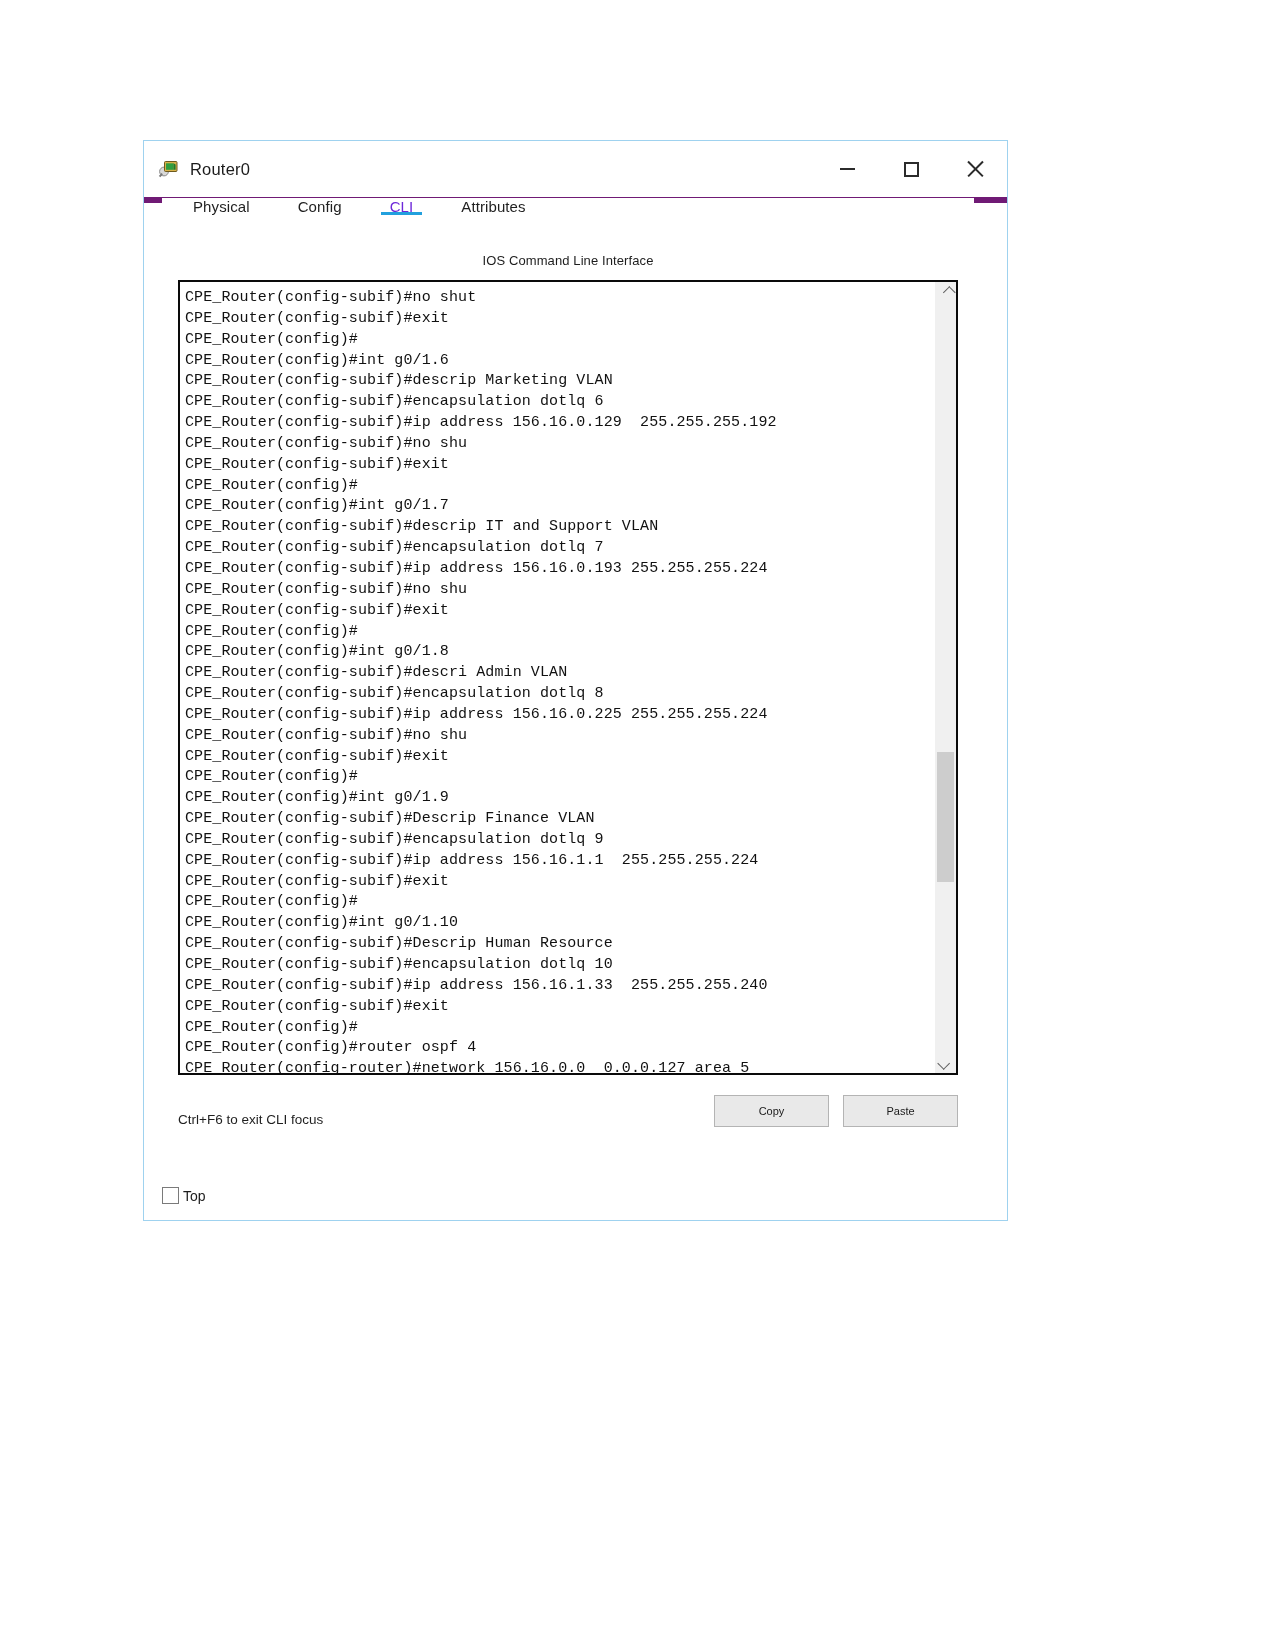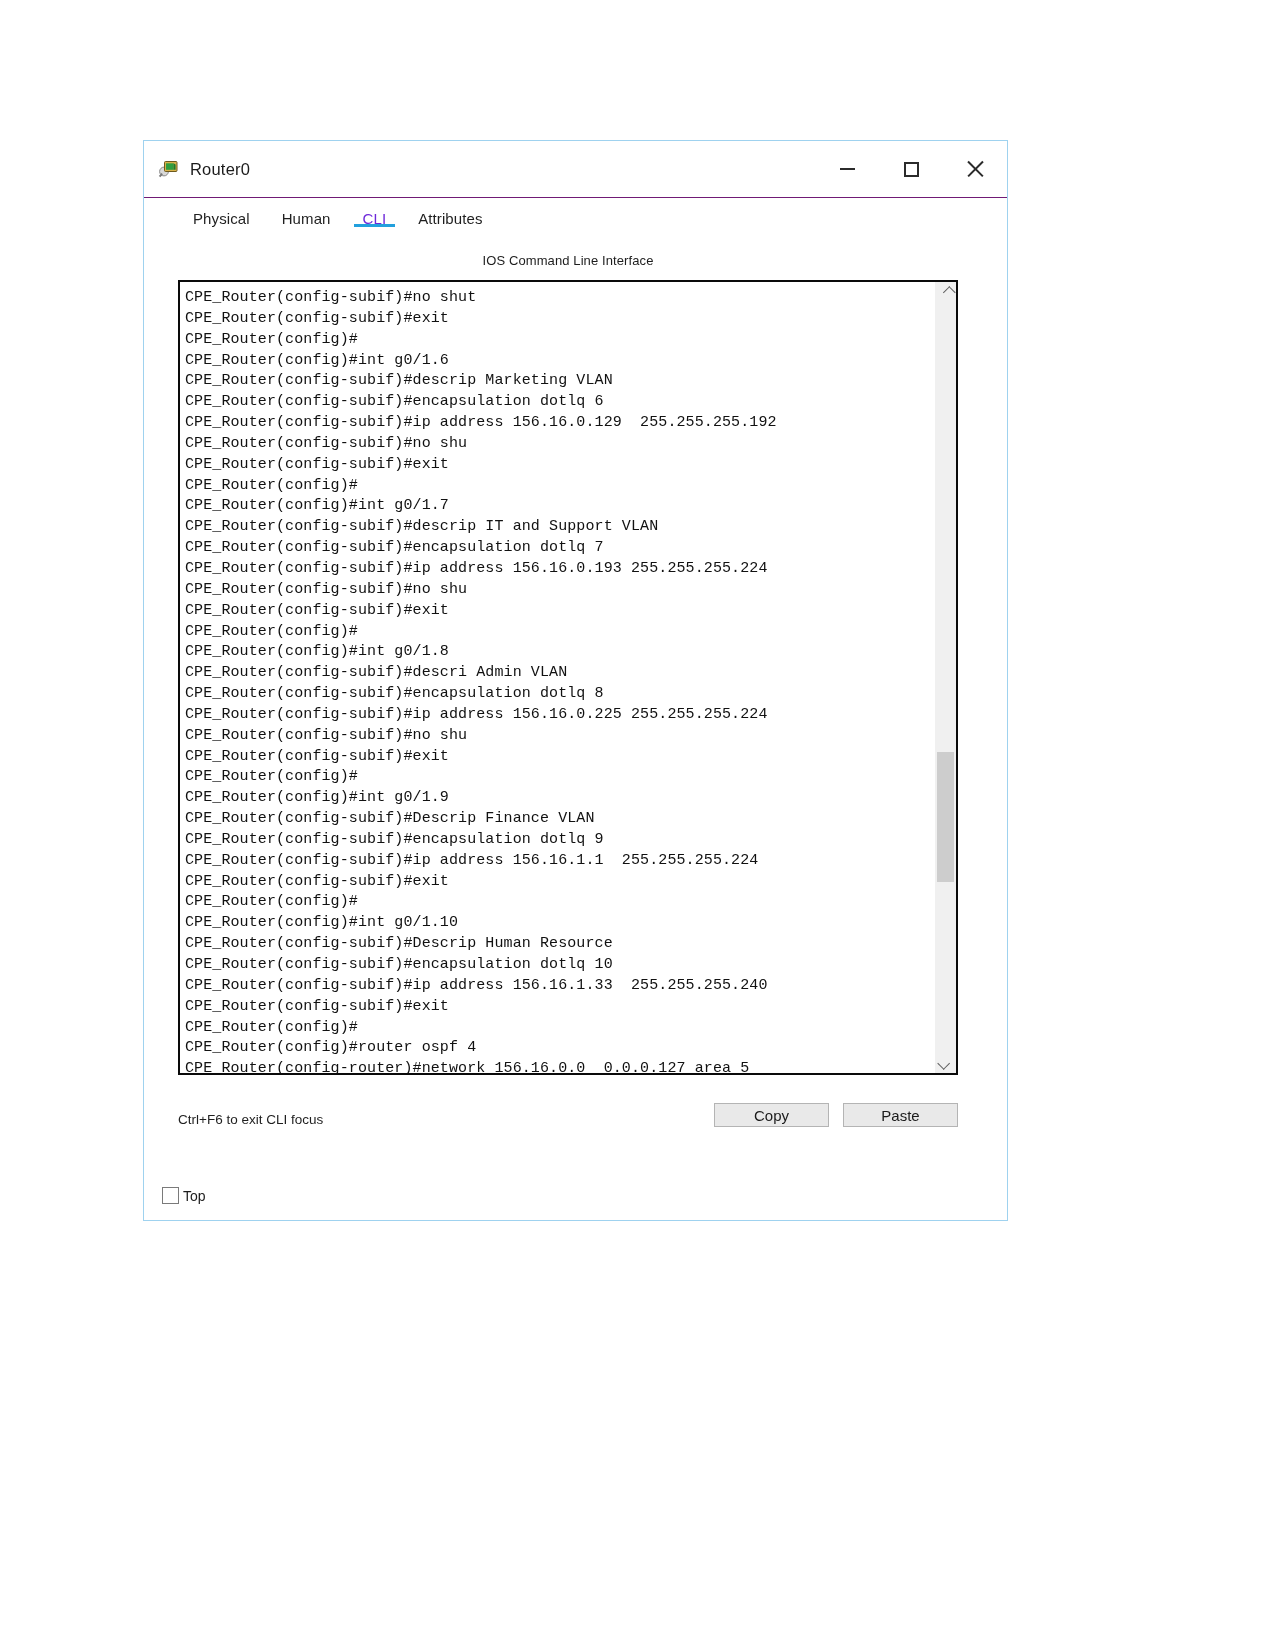--- a/index.html
+++ b/index.html
@@ -26,21 +26,21 @@
     border: 1px solid #9fd2ef;
     box-sizing: border-box;
   }
 
   
   #title-bar {
     height: 56px;
     display: flex;
     align-items: center;
     background: #ffffff;
-    border-bottom: 1px solid #701a75;
+    border-bottom: 6px solid #701a75;
     position: relative;
     text-align: right;
   }
   #title-left {
     display: flex;
     align-items: center;
     padding-left: 14px;
     gap: 10px;
   }
   #app-icon {
@@ -109,24 +109,24 @@
     top: 57px;
     width: 812px;
     height: 1007px;
     background: #ffffff;
   }
 
   
   #tab-strip {
     height: 40px;
     display: flex;
-    align-items: center;
+    align-items: flex-start;
     border-bottom: 1px solid #ffffff;
     padding-left: 15px;
-    gap: 0;
+    gap: 16px;
   }
   .tab {
     padding: 0 16px;
     display: flex;
     align-items: center;
     font-size: 15px;
     color: #1f1f1f;
     background: transparent;
     border: none;
     position: relative;
@@ -223,25 +223,25 @@
     margin: 18px 16px 0 16px;
     height: 34px;
   }
   #cli-hint {
     font-size: 13.5px;
     color: #1f1f1f;
     flex: 1 1 auto;
   }
   .action-btn {
     width: 115px;
-    height: 24px;
+    height: 32px;
     background: #e9e9e9;
     border: 1px solid #b4b4b4;
     font-family: "Liberation Sans", sans-serif;
-    font-size: 15px;
+    font-size: 11px;
     color: #1b1b1b;
     cursor: default;
     margin-left: 14px;
   }
 
   
   #window-footer {
     position: absolute;
     left: 18px;
     bottom: 16px;
@@ -290,21 +290,21 @@
       <button class="win-btn">
         <span class="close-glyph"></span>
       </button>
     </div>
   </div>
 
   <div id="content-panel">
 
     <div id="tab-strip">
       <button class="tab">Physical</button>
-      <button class="tab">Human</button>
+      <button class="tab">Config</button>
       <button class="tab active">CLI</button>
       <button class="tab">Attributes</button>
     </div>
 
     <div id="cli-header">IOS Command Line Interface</div>
 
     <div id="terminal-wrap">
       <div id="terminal-text"><div class="line">CPE_Router(config-subif)#no shut</div><div class="line">CPE_Router(config-subif)#exit</div><div class="line">CPE_Router(config)#</div><div class="line">CPE_Router(config)#int g0/1.6</div><div class="line">CPE_Router(config-subif)#descrip Marketing VLAN</div><div class="line">CPE_Router(config-subif)#encapsulation dotlq 6</div><div class="line">CPE_Router(config-subif)#ip address 156.16.0.129  255.255.255.192</div><div class="line">CPE_Router(config-subif)#no shu</div><div class="line">CPE_Router(config-subif)#exit</div><div class="line">CPE_Router(config)#</div><div class="line">CPE_Router(config)#int g0/1.7</div><div class="line">CPE_Router(config-subif)#descrip IT and Support VLAN</div><div class="line">CPE_Router(config-subif)#encapsulation dotlq 7</div><div class="line">CPE_Router(config-subif)#ip address 156.16.0.193 255.255.255.224</div><div class="line">CPE_Router(config-subif)#no shu</div><div class="line">CPE_Router(config-subif)#exit</div><div class="line">CPE_Router(config)#</div><div class="line">CPE_Router(config)#int g0/1.8</div><div class="line">CPE_Router(config-subif)#descri Admin VLAN</div><div class="line">CPE_Router(config-subif)#encapsulation dotlq 8</div><div class="line">CPE_Router(config-subif)#ip address 156.16.0.225 255.255.255.224</div><div class="line">CPE_Router(config-subif)#no shu</div><div class="line">CPE_Router(config-subif)#exit</div><div class="line">CPE_Router(config)#</div><div class="line">CPE_Router(config)#int g0/1.9</div><div class="line">CPE_Router(config-subif)#Descrip Finance VLAN</div><div class="line">CPE_Router(config-subif)#encapsulation dotlq 9</div><div class="line">CPE_Router(config-subif)#ip address 156.16.1.1  255.255.255.224</div><div class="line">CPE_Router(config-subif)#exit</div><div class="line">CPE_Router(config)#</div><div class="line">CPE_Router(config)#int g0/1.10</div><div class="line">CPE_Router(config-subif)#Descrip Human Resource</div><div class="line">CPE_Router(config-subif)#encapsulation dotlq 10</div><div class="line">CPE_Router(config-subif)#ip address 156.16.1.33  255.255.255.240</div><div class="line">CPE_Router(config-subif)#exit</div><div class="line">CPE_Router(config)#</div><div class="line">CPE_Router(config)#router ospf 4</div><div class="line">CPE_Router(config-router)#network 156.16.0.0  0.0.0.127 area 5</div></div>
       <div id="scrollbar">
         <div class="sb-arrow top">

